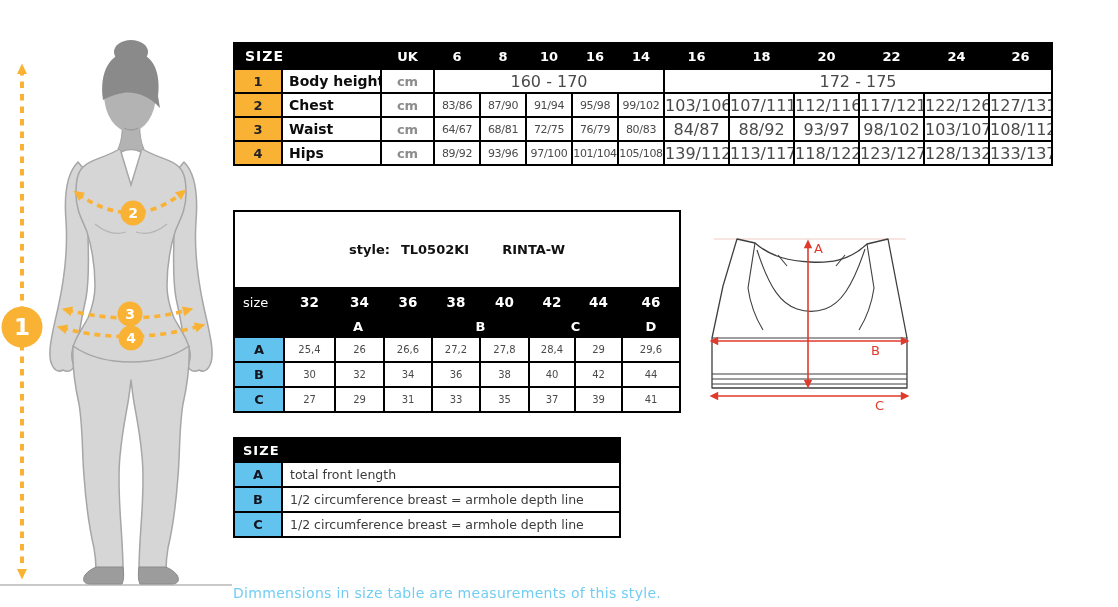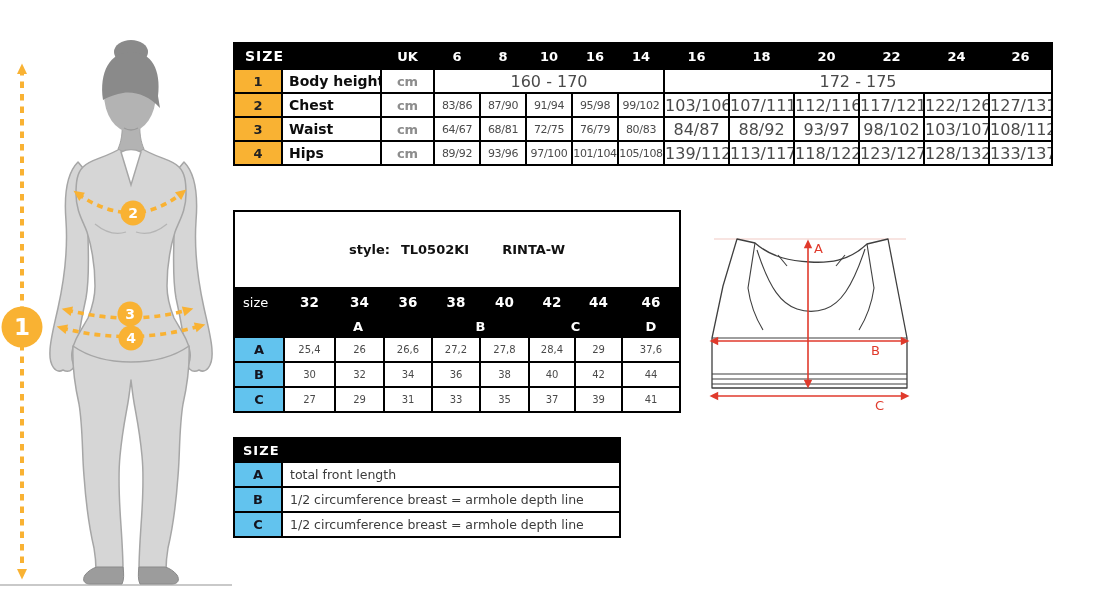--- a/index.html
+++ b/index.html
@@ -241,21 +241,21 @@
         </tr>
         <tr class="rh25">
           <td class="rowhead">A</td>
           <td class="val">25,4</td>
           <td class="val">26</td>
           <td class="val">26,6</td>
           <td class="val">27,2</td>
           <td class="val">27,8</td>
           <td class="val">28,4</td>
           <td class="val">29</td>
-          <td class="val">37,6</td>
+          <td class="val">29,6</td>
         </tr>
         <tr class="rh25">
           <td class="rowhead">B</td>
           <td class="val">30</td>
           <td class="val">32</td>
           <td class="val">34</td>
           <td class="val">36</td>
           <td class="val">38</td>
           <td class="val">40</td>
           <td class="val">42</td>
@@ -330,14 +330,15 @@
           <td class="rowhead">B</td>
           <td class="desc">1/2 circumference breast = armhole depth line</td>
         </tr>
         <tr class="rh25">
           <td class="rowhead">C</td>
           <td class="desc">1/2 circumference breast = armhole depth line</td>
         </tr>
       </tbody>
   </table>
 
+  <div class="footer-line" id="footer2">Dimmensions in size table are measurements of this style.</div>
 
 </div>
 
 </body></html>

